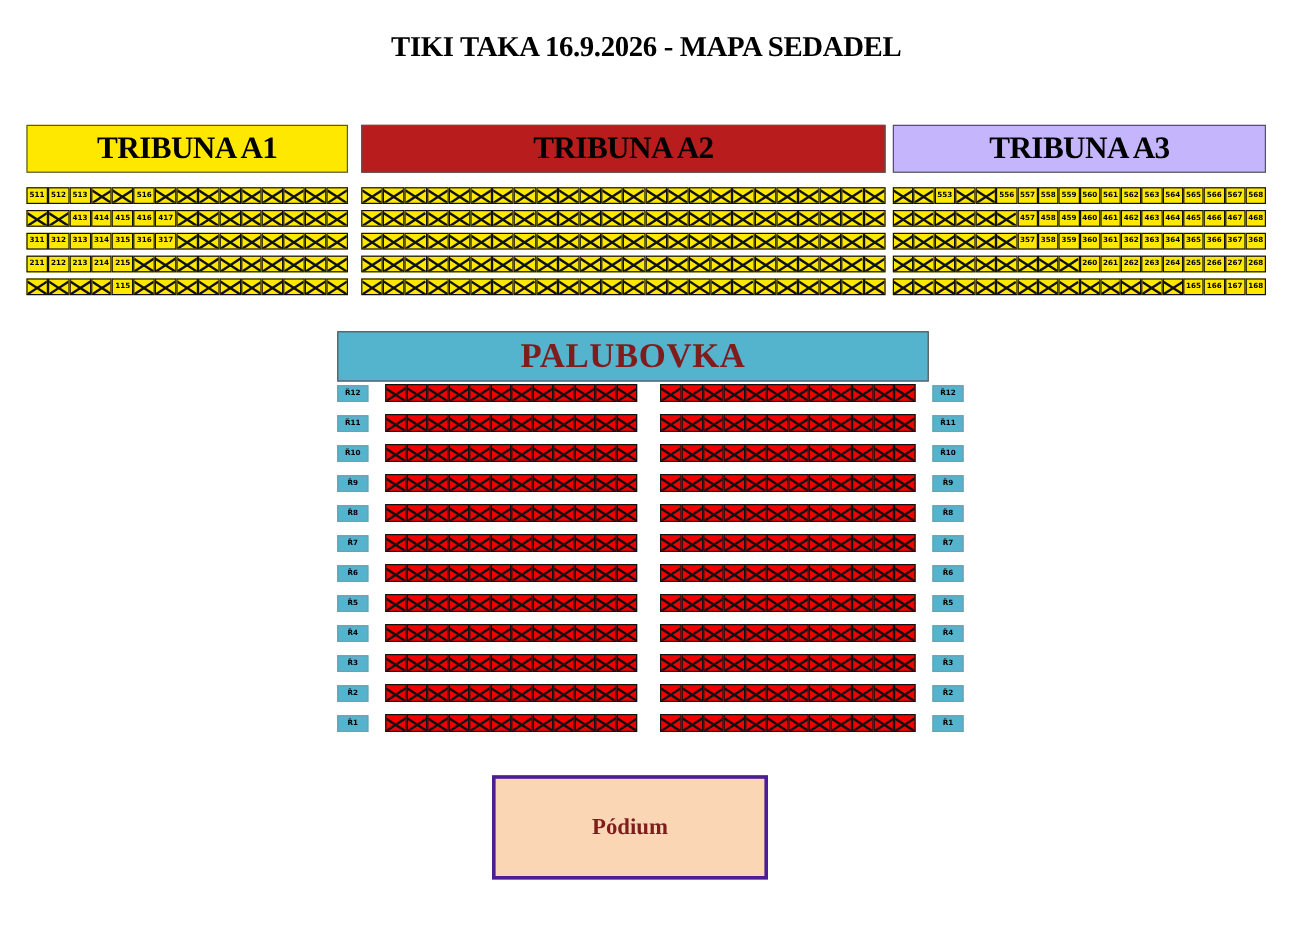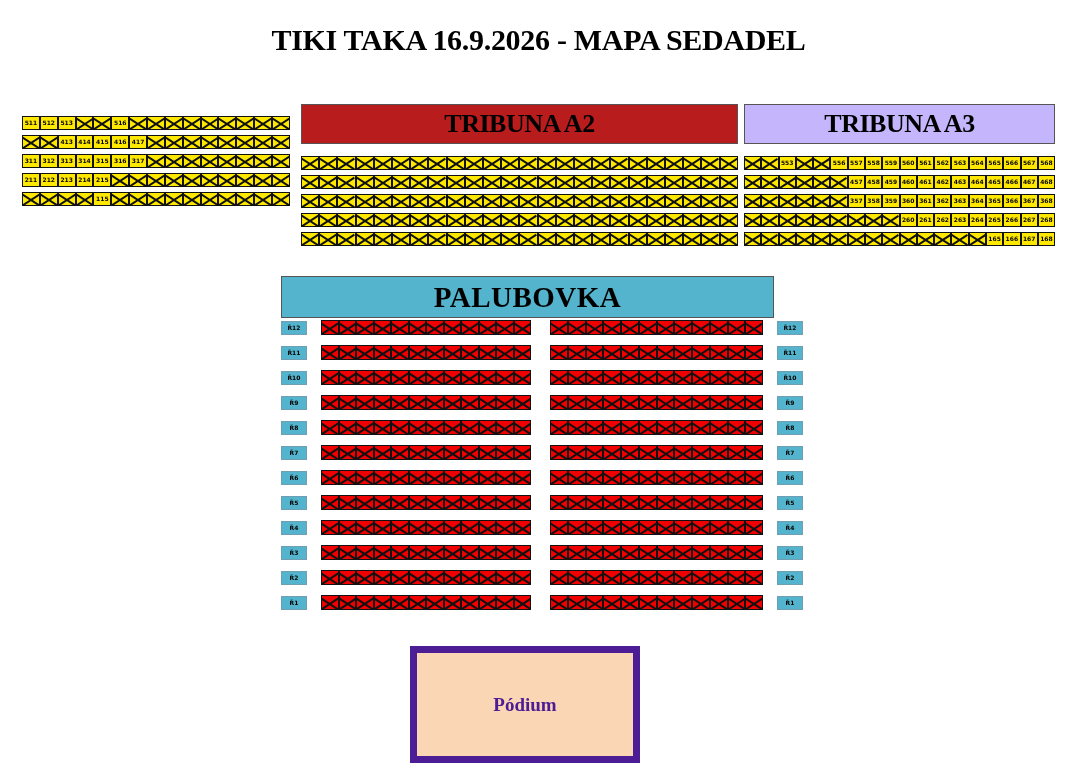--- a/index.html
+++ b/index.html
@@ -14,21 +14,21 @@
     overflow: hidden;
     font-family: "Liberation Serif", serif;
     position: relative;
   }
 
   
   #page-title {
     text-align: center;
     font-family: "Liberation Serif", serif;
     font-weight: bold;
-    font-size: 30px;
+    font-size: 24px;
     letter-spacing: -0.3px;
     color: #000000;
     margin: 0;
     padding-top: 20px;
     height: 40px;
     line-height: 40px;
     white-space: nowrap;
   }
 
   
@@ -113,21 +113,21 @@
     height: 42px;
     background: #54b4cd;
     border: 1px solid #555555;
     box-sizing: border-box;
     text-align: center;
     line-height: 40px;
     font-family: "Liberation Serif", serif;
     font-weight: bold;
     font-size: 29px;
     letter-spacing: 0.5px;
-    color: #000000;
+    color: #7f1d1d;
   }
 
   
   #floor {
     position: absolute;
     left: 0;
     top: 320px;
     width: 1077px;
   }
   .floor-row {
@@ -165,40 +165,41 @@
   .floor-block .seat { height: 15px; line-height: 13px; }
   .floor-block.left-block  { width: 210px; }
   .floor-block.right-block { width: 213px; margin-left: 19px; }
 
   
   #podium {
     position: absolute;
     left: 410px;
     top: 646px;
     width: 230px;
-    height: 117px;
+    height: 87px;
     background: #fbd6b4;
-    border: 7px solid #4c1d95;
+    border: 3px solid #4c1d95;
     box-sizing: border-box;
     display: flex;
     align-items: center;
     justify-content: center;
     font-family: "Liberation Serif", serif;
     font-weight: bold;
     font-size: 19px;
-    color: #4c1d95;
+    color: #7f1d1d;
   }
 </style>
 </head>
 <body>
 
 <h1 id="page-title">TIKI TAKA 16.9.2026 - MAPA SEDADEL</h1>
 
 <div id="tribunes">
     <div class="tribune-block" style="left: 22px; width: 268px;">
+      <div class="tribune-header" style="background: rgb(255, 232, 0);">TRIBUNA A1</div>
       <div class="tribune-rows">
         <div class="seat-row">
           <div class="seat yellow">
             <span class="seat-label">511</span>
           </div>
           <div class="seat yellow">
             <span class="seat-label">512</span>
           </div>
           <div class="seat yellow">
             <span class="seat-label">513</span>

